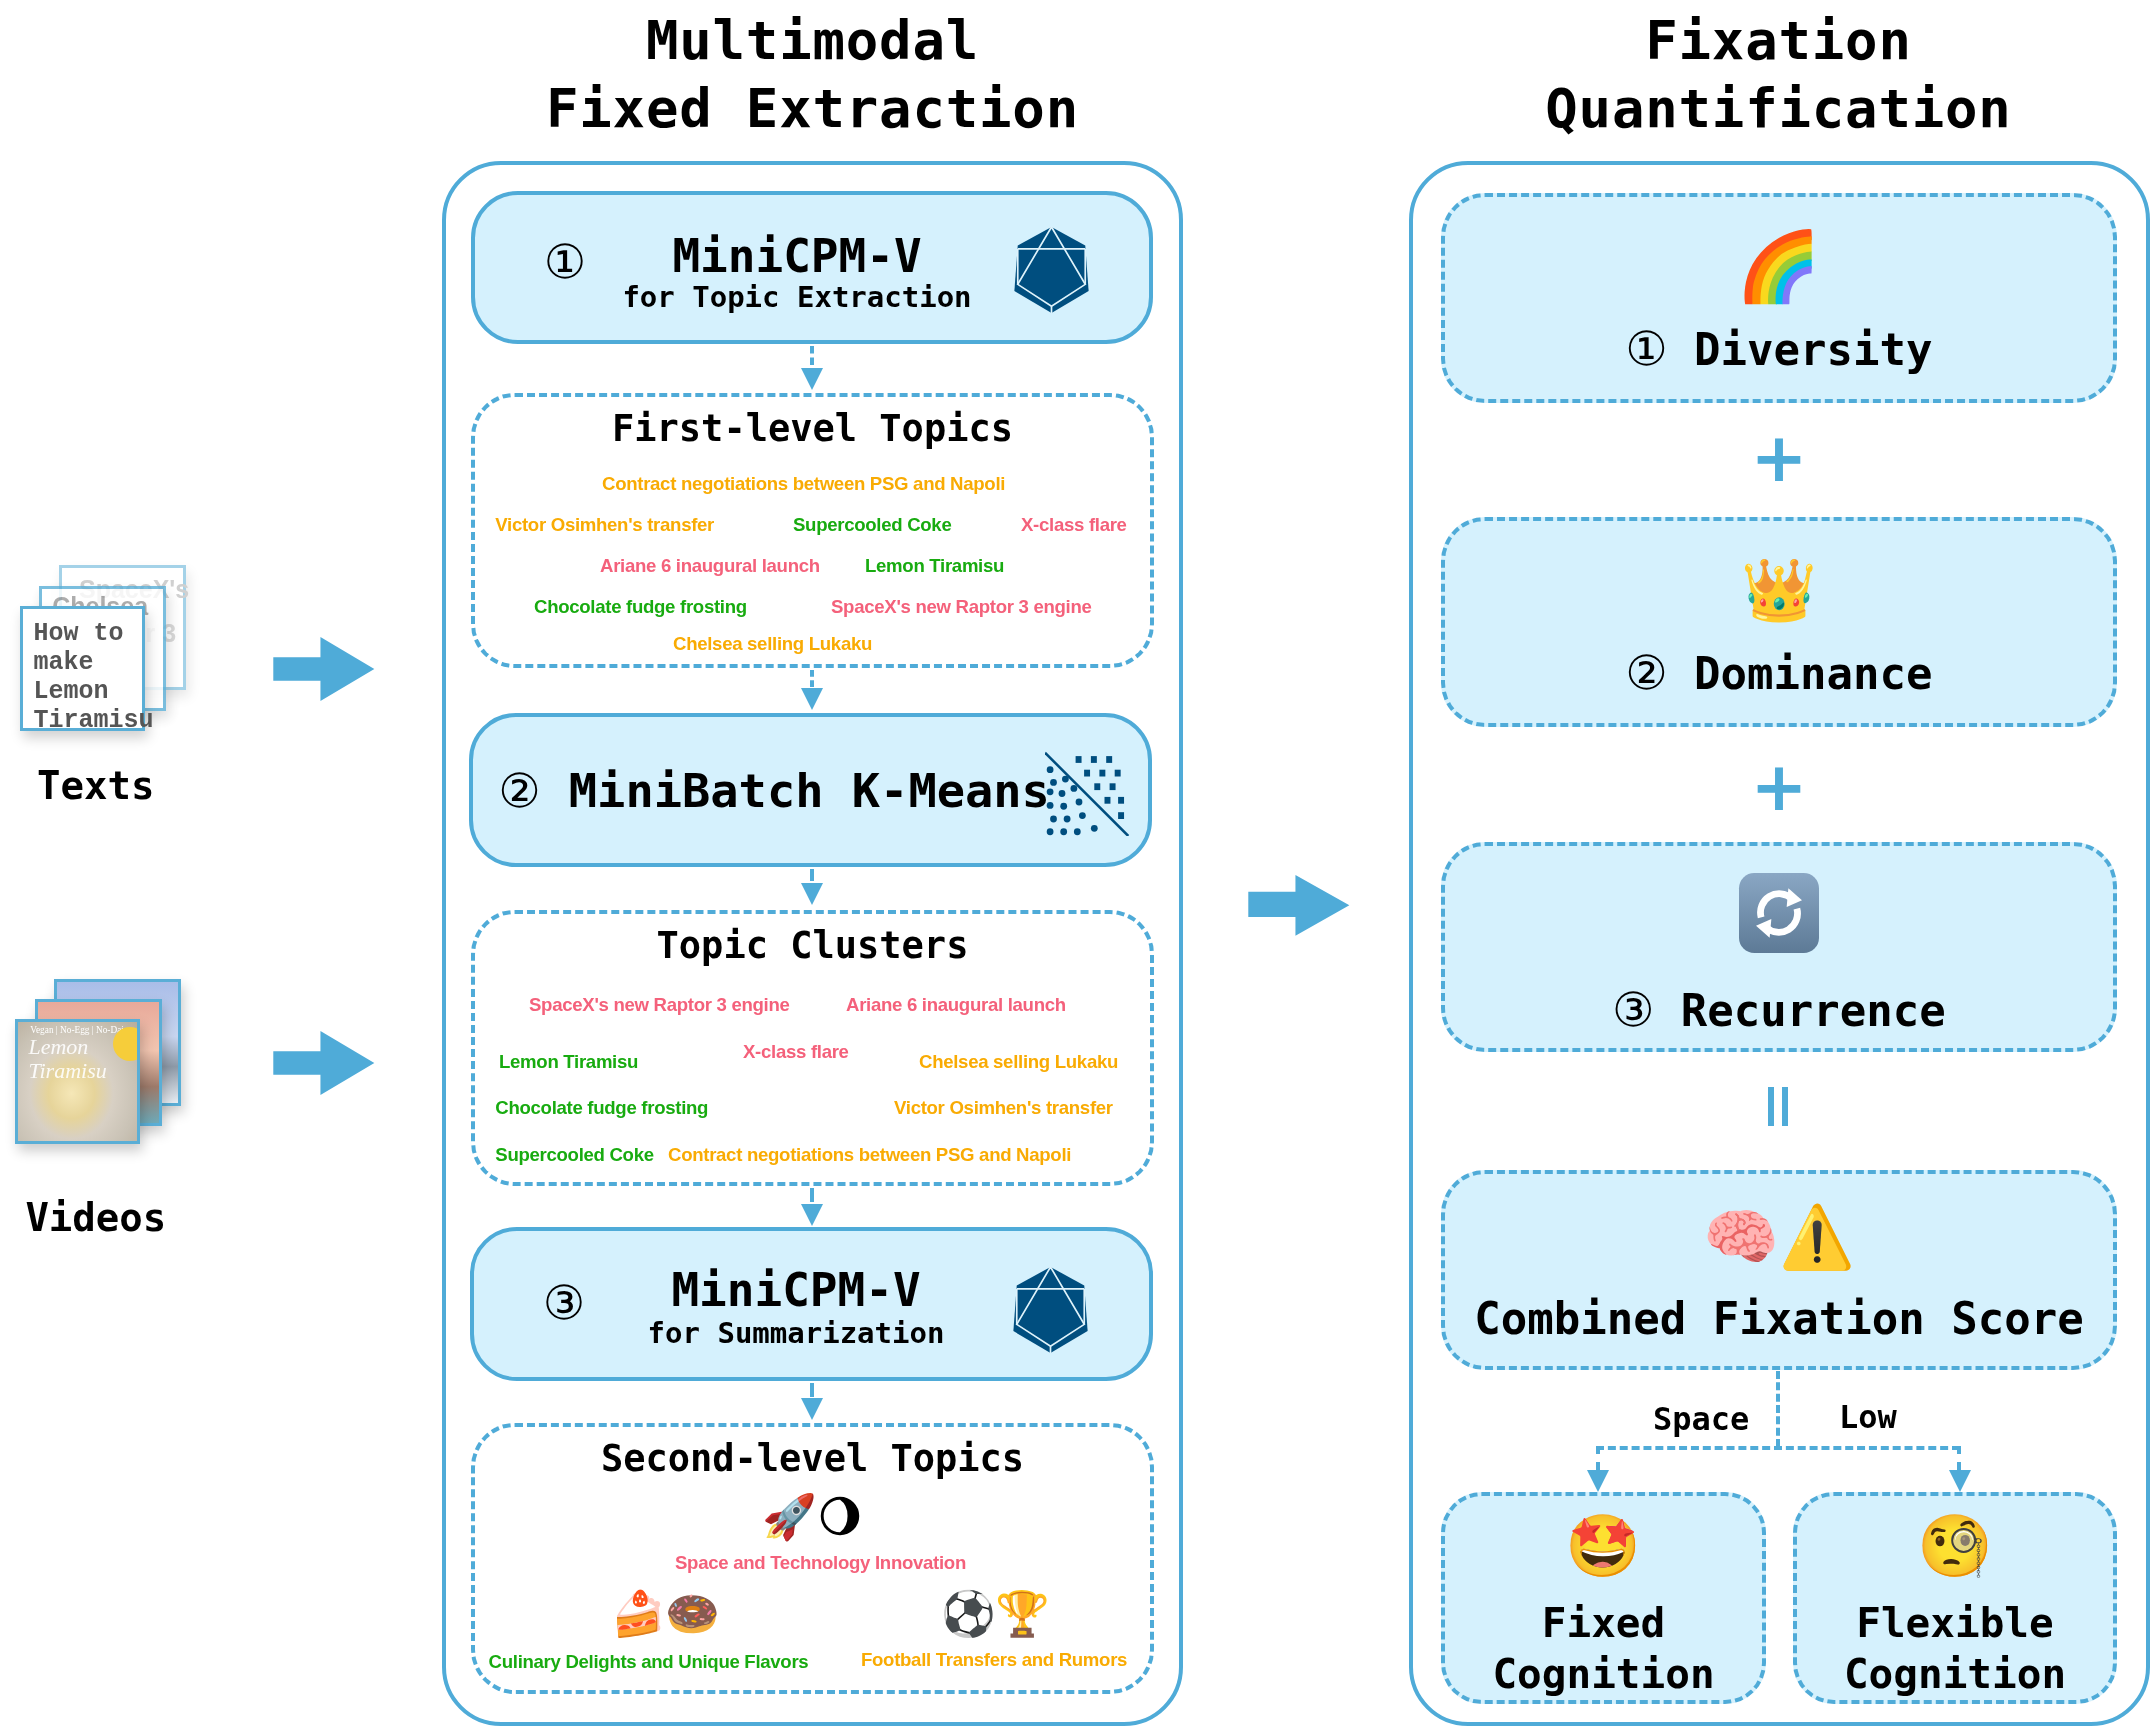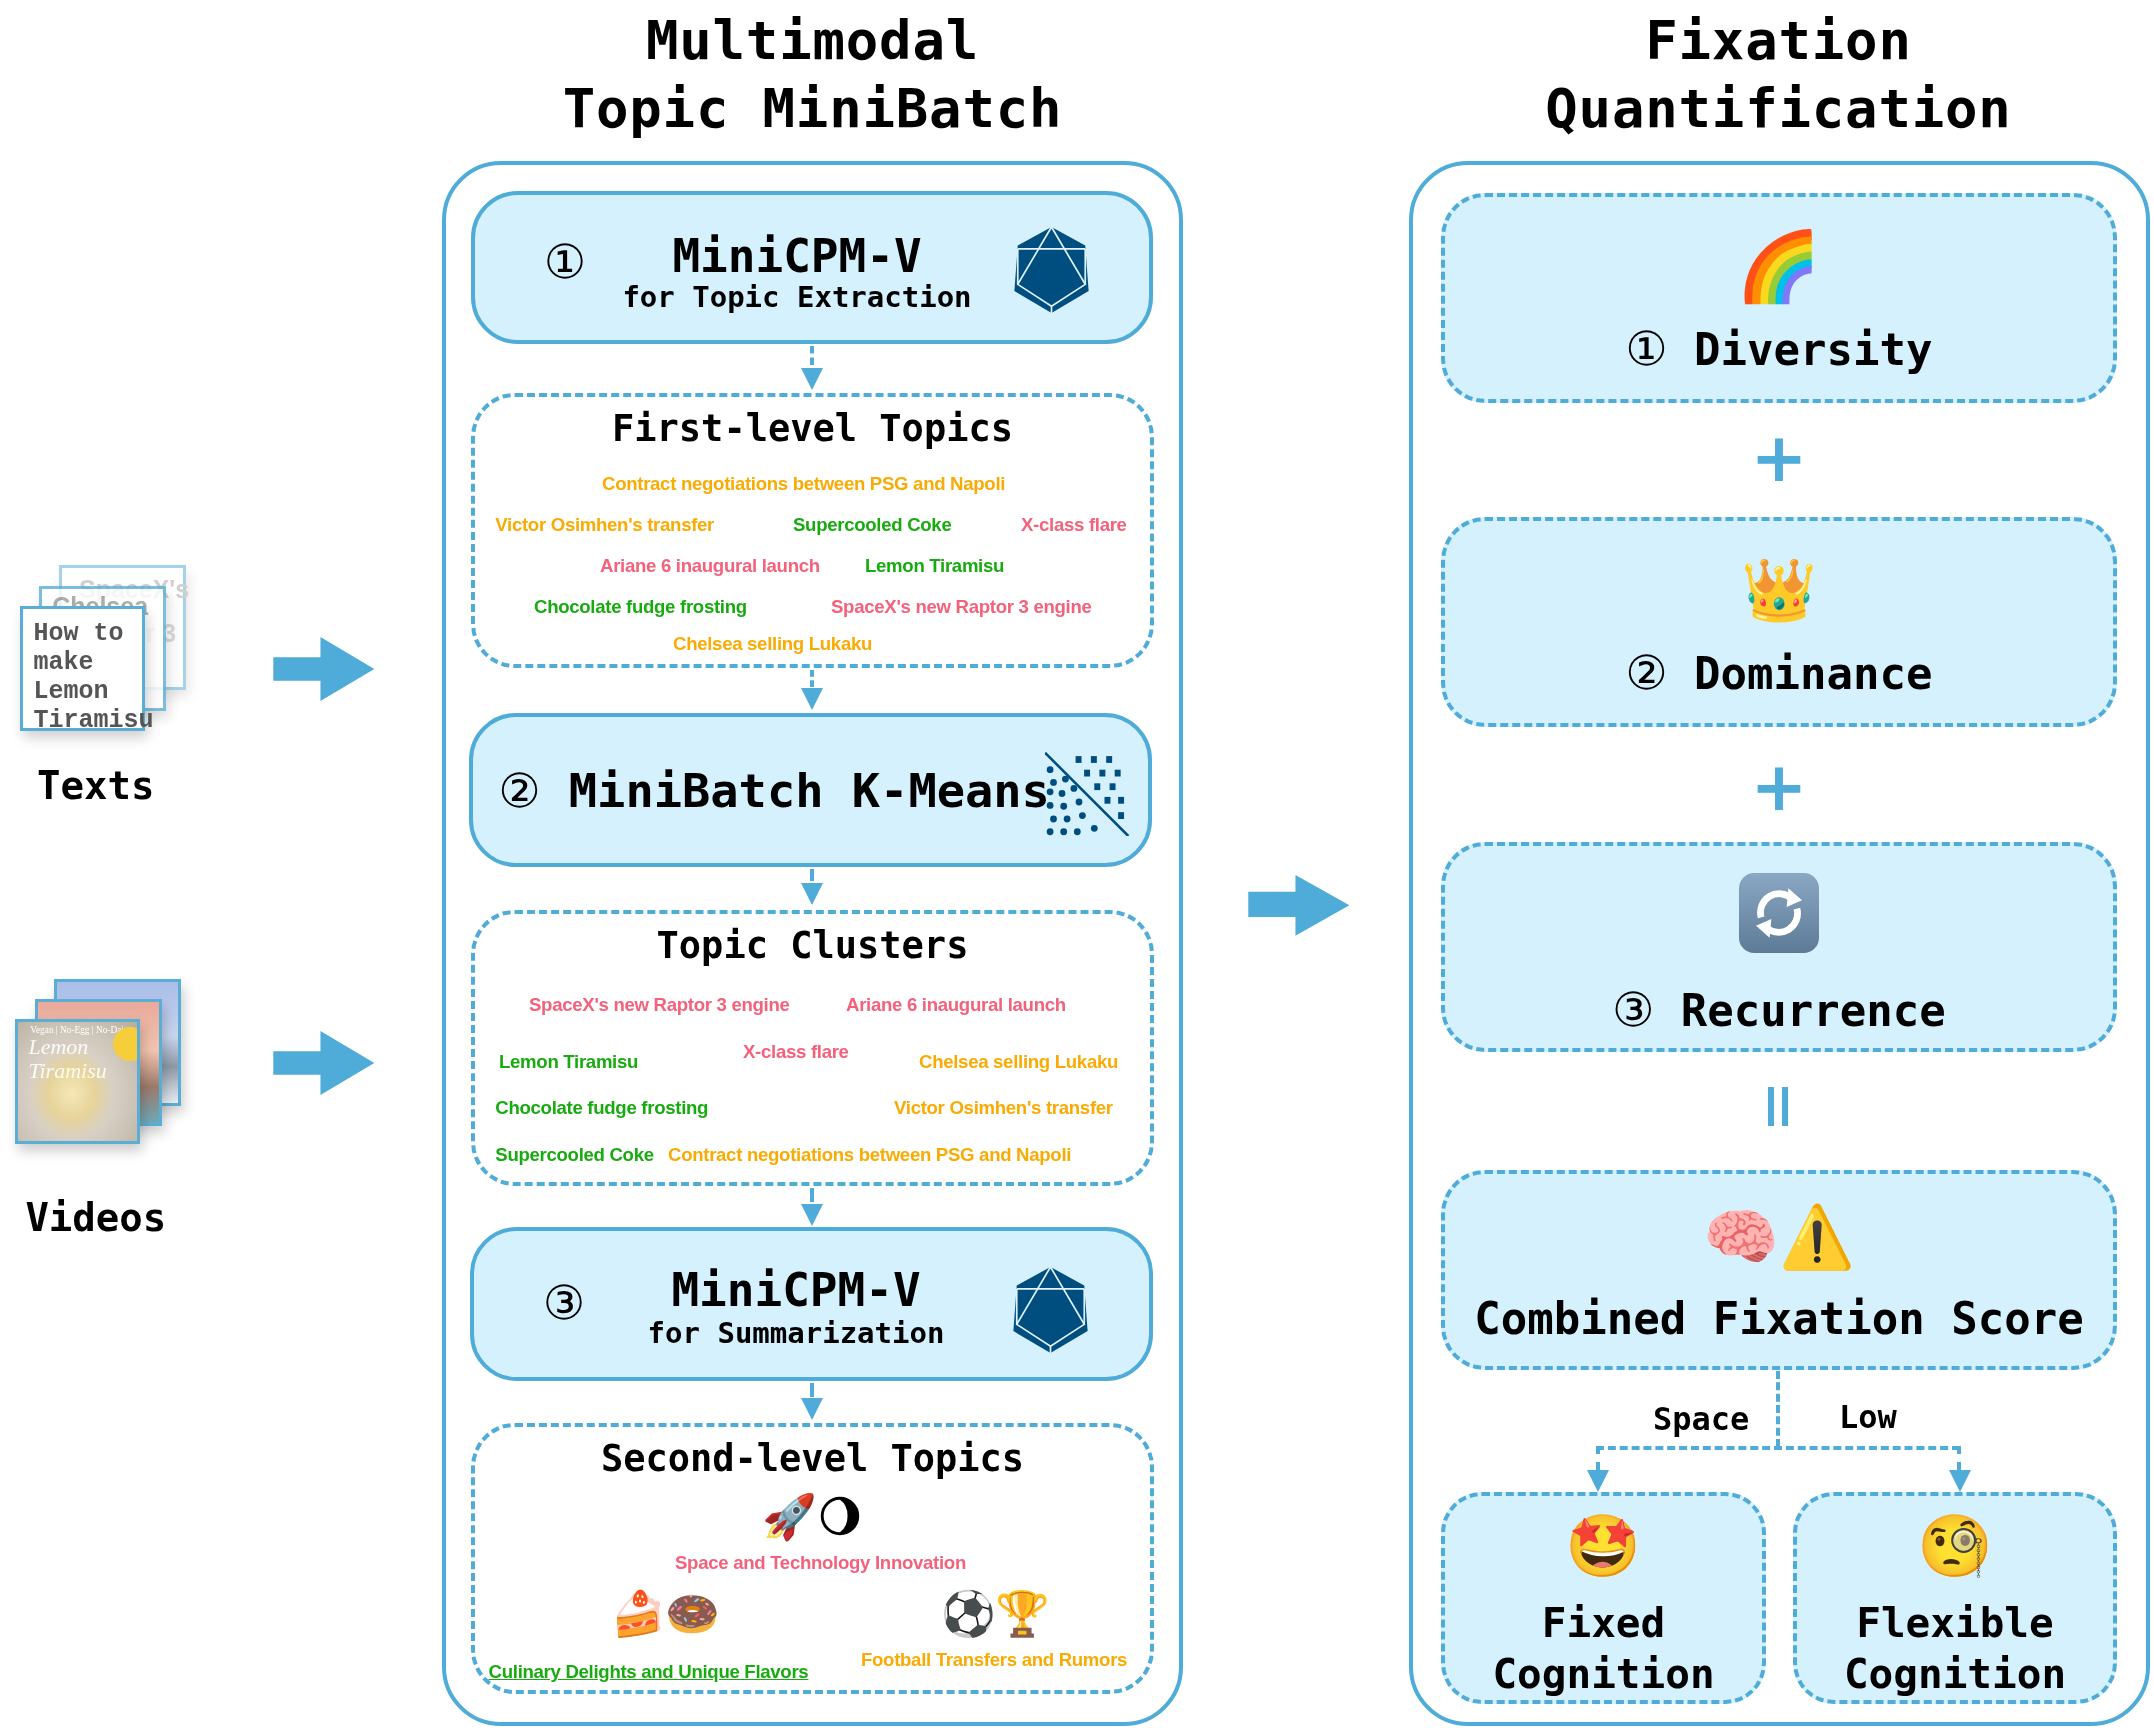--- a/index.html
+++ b/index.html
@@ -63,21 +63,21 @@
   </div>
   <div class="abs mono label-big" style="left:25.4px;top:1195px;">Videos</div>
 </div>
 
 <svg class="abs" style="left:273px;top:1031px;" width="105" height="64" viewBox="0 0 124 76">
   <polygon points="0,24 56,24 56,0 120,38 56,76 56,52 0,52" fill="#4fabd8"></polygon>
 </svg>
 
 <div class="abs mono title" style="left:444px;width:737px;top:6.8px;">
   <div>Multimodal</div>
-  <div>Topic MiniBatch</div>
+  <div>Fixed Extraction</div>
 </div>
 
 <div class="abs panel" style="left:442px;top:161px;width:741px;height:1565px;"></div>
 
 <div class="abs solidbox" style="left:471px;top:191px;width:682px;height:153px;">
   <div class="abs stepnum" style="left:69px;top:39px;">①</div>
   <div class="abs mono center" style="left:127px;width:390px;top:34px;font-size:46px;">MiniCPM-V</div>
   <div class="abs mono center" style="left:110px;width:424px;top:85px;font-size:29px;">for Topic Extraction</div>
   <svg class="abs" style="left:536px;top:30px;" width="81" height="90" viewBox="0 0 96 106">
     <polygon points="48,2 88,24 92,78 48,104 4,78 8,24" fill="#004e7f"></polygon>
@@ -180,21 +180,21 @@
   </svg>
 </div>
 <div class="vdash" style="left:810px;top:1383px;height:13.6px;"></div>
 <div class="arrow-down" style="left:801px;top:1398px;"></div>
 
 <div class="abs dashbox" style="left:471px;top:1423px;width:683px;height:271px;">
   <div class="hdr mono" style="top:10.2px;">Second-level Topics</div>
   <div class="abs emoji center" style="left:0;right:0;top:64px;font-size:44px;line-height:51px;">🚀🌖</div>
   <div class="topic c-pink" style="left:200px;top:125px;">Space and Technology Innovation</div>
   <div class="abs emoji" style="left:136px;top:161px;font-size:44px;line-height:51px;">🍰🍩</div>
-  <div class="topic c-green" style="left:13.6px;top:234px;text-decoration:underline;">Culinary Delights and Unique Flavors</div>
+  <div class="topic c-green" style="left:13.6px;top:224px;">Culinary Delights and Unique Flavors</div>
   <div class="abs emoji" style="left:466px;top:161px;font-size:44px;line-height:51px;">⚽🏆</div>
   <div class="topic c-orange" style="left:386px;top:222px;">Football Transfers and Rumors</div>
 </div>
 
 <svg class="abs" style="left:1248px;top:875px;" width="105" height="64" viewBox="0 0 124 76">
   <polygon points="0,20 56,20 56,0 120,36 56,72 56,50 0,50" fill="#4fabd8"></polygon>
 </svg>
 
 <div class="abs mono title" style="left:1409px;width:739px;top:6.8px;">
   <div>Fixation</div>

